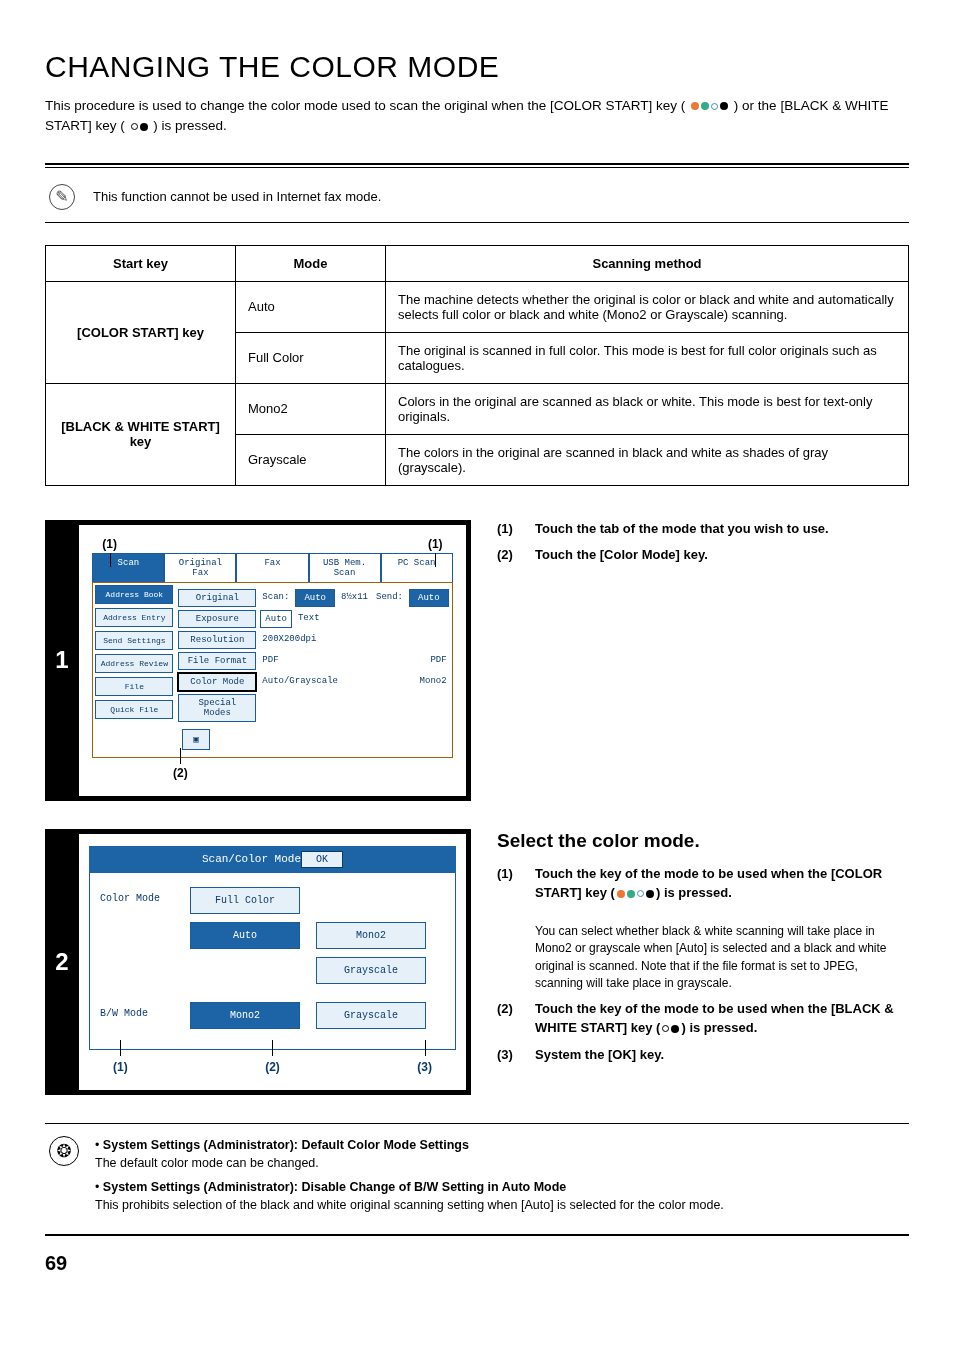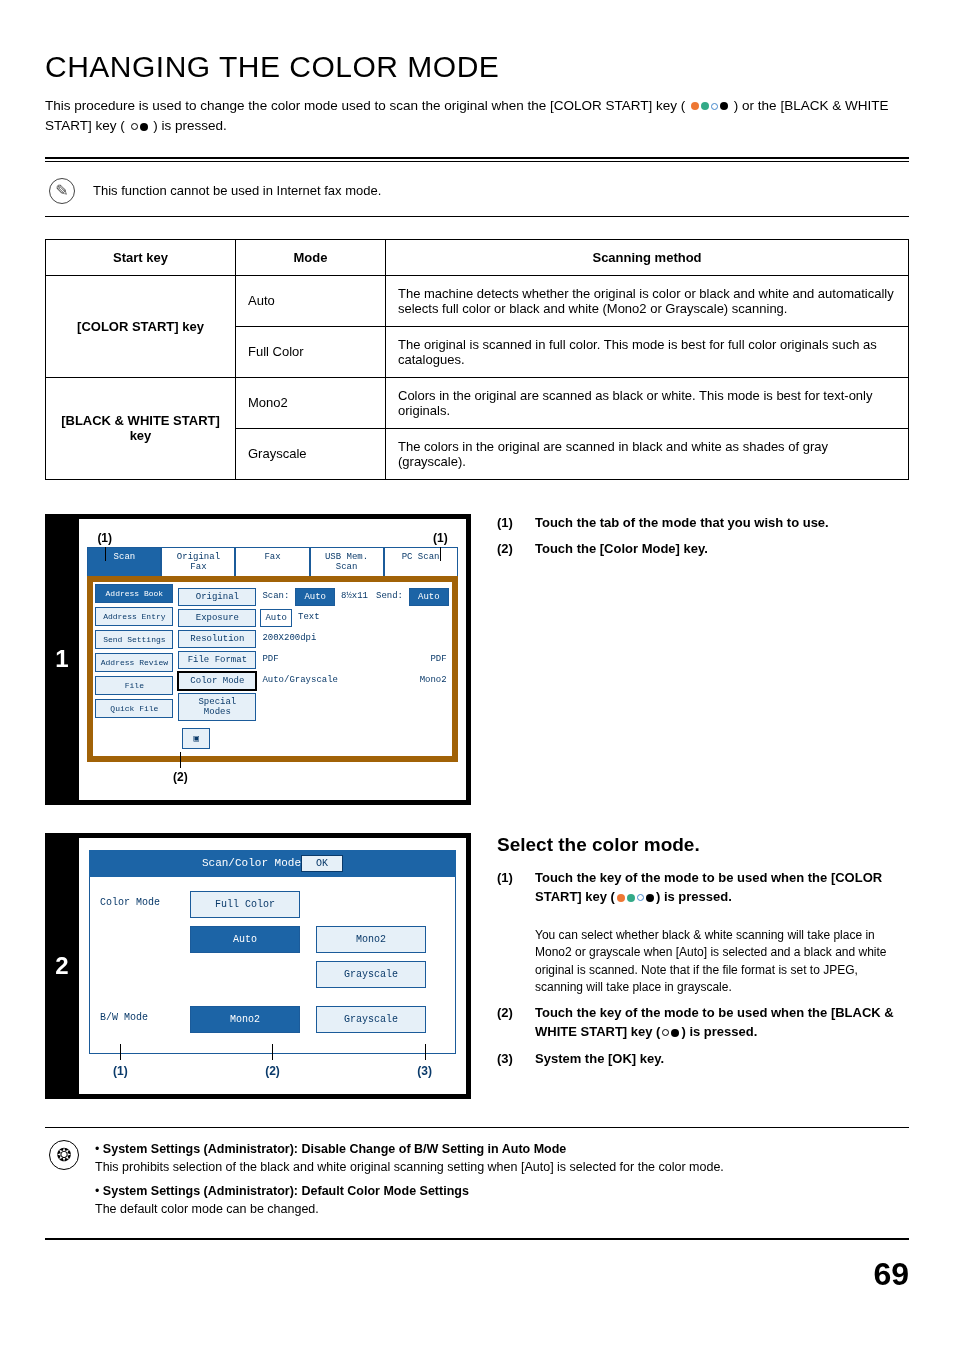--- a/index.html
+++ b/index.html
@@ -1,18 +1,18 @@
 <!DOCTYPE html>
 <html><head>
 <meta charset="utf-8">
 <style>
   * { box-sizing: border-box; margin: 0; padding: 0; }
   body { font-family: Arial, Helvetica, sans-serif; font-size: 13px; color: #000; background: #fff; width: 954px; margin: 0 auto; padding: 50px 45px 40px 45px; }
   h1 { font-size: 30px; font-weight: normal; margin-bottom: 12px; letter-spacing: .5px; }
-  .intro { font-size: 13.5px; line-height: 1.5; margin-bottom: 20px; }
+  .intro { font-size: 13.5px; line-height: 1.5; margin-bottom: 26px; }
   .hr-double { border-top: 2px solid #000; border-bottom: 1px solid #000; height: 5px; margin-bottom: 16px; }
   .note-row { display:flex; align-items:center; gap:18px; margin-bottom:14px; padding-left:4px; border-bottom:1px solid #000; padding-bottom:12px;}
   .note-row .pencil-icon { width:26px; height:26px; border:1.5px solid #444; border-radius:50%; display:flex; align-items:center; justify-content:center; font-size:16px; color:#444;}
   table.modes { width:100%; border-collapse: collapse; margin:22px 0 34px 0; }
   table.modes th, table.modes td { border:1px solid #000; padding:10px 12px; font-size:13px; vertical-align: middle; }
   table.modes th { font-weight:bold; text-align:center; }
   table.modes .rowhead { font-weight:bold; text-align:center; width:190px; }
   table.modes .modecol { width:150px; }
   .step-block { display:flex; gap:0; align-items:stretch; margin-bottom:28px; }
   .step-pill { background:#000; color:#fff; font-weight:bold; font-size:24px; width:34px; display:flex; align-items:center; justify-content:center; }
@@ -25,21 +25,21 @@
   .step-item .txt b { font-weight:bold;}
   .sub { font-size:12px; line-height:1.45; margin-top:20px;}
   
   .shot1 { font-family: "Courier New", monospace; font-size:9px; color:#0a3a6a; }
   .shot1 .callouts { display:flex; justify-content:space-between; width:100%; font-family:Arial; font-weight:bold; color:#000; font-size:12px; margin-bottom:2px; padding:0 10px;}
   .shot1 .callouts span { position:relative;}
   .shot1 .callouts span::after { content:""; position:absolute; left:50%; top:16px; width:1px; height:14px; background:#000;}
   .tabs { display:flex; gap:0; }
   .tabs .tab { border:1px solid #1b5b9a; border-bottom:none; padding:4px 6px; font-size:9px; background:#fff; text-align:center; flex:1;}
   .tabs .tab.active { background:#1c64a6; color:#fff;}
-  .panel { border:6px solid #a16207; display:flex; }
+  .panel { border:1px solid #a16207; display:flex; }
   .side { width:82px; display:flex; flex-direction:column;}
   .side .btn { border:1px solid #1b5b9a; background:#e6f0f8; margin:2px; padding:4px 3px; text-align:center; font-size:8px;}
   .side .btn.active { background:#1c64a6; color:#fff;}
   .main { flex:1; padding:3px;}
   .row { display:flex; align-items:flex-start; gap:4px; margin:3px 0;}
   .row .lbl { border:1px solid #1b5b9a; background:#e6f0f8; padding:3px 4px; width:78px; text-align:center;}
   .row .val { border:1px solid #1b5b9a; background:#fff; padding:3px 4px; }
   .row .txt { padding:3px 2px;}
   .row.hl .lbl { outline:2px solid #000; outline-offset:-1px;}
   .main .row .val.auto { background:#1c64a6; color:#fff; padding:3px 8px;}
@@ -58,21 +58,21 @@
   .shot2 .opt { border:1px solid #1b5b9a; background:#e6f0f8; padding:7px 4px; text-align:center;}
   .shot2 .opt.sel { background:#1c64a6; color:#fff;}
   .shot2-callouts { display:flex; justify-content:space-between; font-family:Arial; font-weight:bold; font-size:12px; padding:0 24px; margin-top:10px; position:relative;}
   .shot2-callouts span { position:relative;}
   .shot2-callouts span::before { content:""; position:absolute; left:50%; bottom:18px; width:1px; height:16px; background:#000;}
   
   .sys-block { display:flex; gap:16px; align-items:flex-start; border-top:1px solid #000; border-bottom:2px solid #000; padding:12px 4px 14px 4px; margin-top:6px;}
   .sys-block .gear { width:30px; height:30px; border:1.5px solid #000; border-radius:50%; display:flex; align-items:center; justify-content:center; font-size:18px; flex-shrink:0;}
   .sys-list .item { margin-bottom:6px; font-size:12.5px; line-height:1.45;}
   .sys-list .item b { font-weight:bold;}
-  .pagenum { text-align:right; font-size:32px; font-weight:bold; margin-top:16px;}
+  .pagenum { text-align:left; font-size:20px; font-weight:bold; margin-top:16px;}
   
   .dots { display:inline-flex; gap:2px; align-items:center; vertical-align:middle; margin:0 2px;}
   .dots i { width:8px; height:8px; border-radius:50%; display:inline-block;}
   .dots.color i:nth-child(1){ background:#e73; } .dots.color i:nth-child(2){ background:#3a8; } .dots.color i:nth-child(3){ background:#48c; border:none;} .dots.color i:nth-child(3){ background:none; border:1.5px solid #48c; width:7px; height:7px;} .dots.color i:nth-child(4){ background:#000;}
   .dots.bw i:nth-child(1){ border:1.5px solid #000; width:7px; height:7px;} .dots.bw i:nth-child(2){ background:#000;}
 </style>
 </head>
 <body>
 
 <h1>CHANGING THE COLOR MODE</h1>
@@ -263,18 +263,18 @@
     <div class="step-item">
       <span class="no">(3)</span>
       <span class="txt"><b>System the [OK] key.</b></span>
     </div>
   </div>
 </div>
 
 <div class="sys-block">
   <span class="gear">❂</span>
   <div class="sys-list">
+    <div class="item">• <b>System Settings (Administrator): Default Color Mode Settings</b><br><span>The default color mode can be changed.</span></div>
     <div class="item">• <b>System Settings (Administrator): Disable Change of B/W Setting in Auto Mode</b><br><span>This prohibits selection of the black and white original scanning setting when [Auto] is selected for the color mode.</span></div>
-    <div class="item">• <b>System Settings (Administrator): Default Color Mode Settings</b><br><span>The default color mode can be changed.</span></div>
   </div>
 </div>
 
 <div class="pagenum">69</div>
 
 </body></html>

